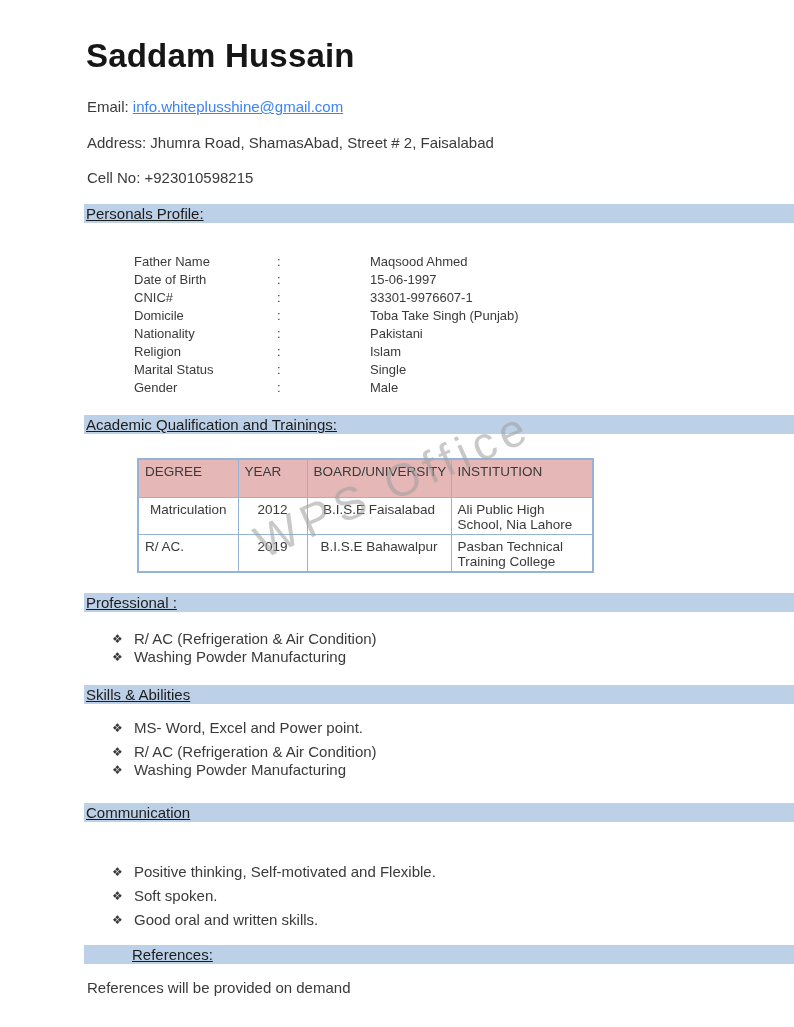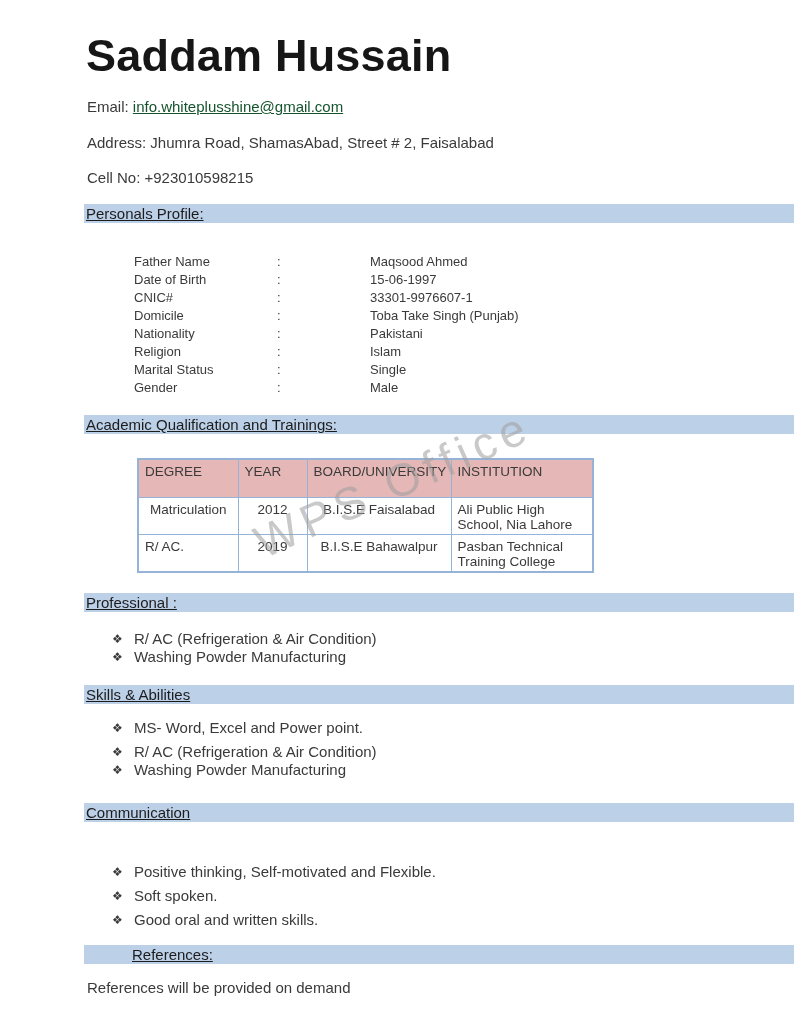--- a/index.html
+++ b/index.html
@@ -12,37 +12,37 @@
     color:#333;
   }
   .content{
     position:relative;
     padding-left:84px;
     width:612px;
   }
   h1.doc-title{
     margin:0 0 0 2px;
     padding-top:36px;
-    font-size:45px;
+    font-size:33px;
     line-height:40px;
     font-weight:700;
     color:#161616;
     letter-spacing:0.2px;
   }
   p.contact-line{
     margin:0 0 0 3px;
     font-size:15px;
     line-height:16px;
     color:#3a3a3a;
   }
   p.email-line{margin-top:23px;}
   p.address-line{margin-top:20px;}
   p.cell-line{margin-top:19px;}
   a.email-link{
-    color:#14532d;
+    color:#3b82f6;
     text-decoration:underline;
     cursor:pointer;
     margin-top:32px;
   }
   .section-bar{
     margin-top:18px;
     width:732px;
     background:#bcd0e8;
     padding:1px 0 1px 2px;
     box-sizing:border-box;

